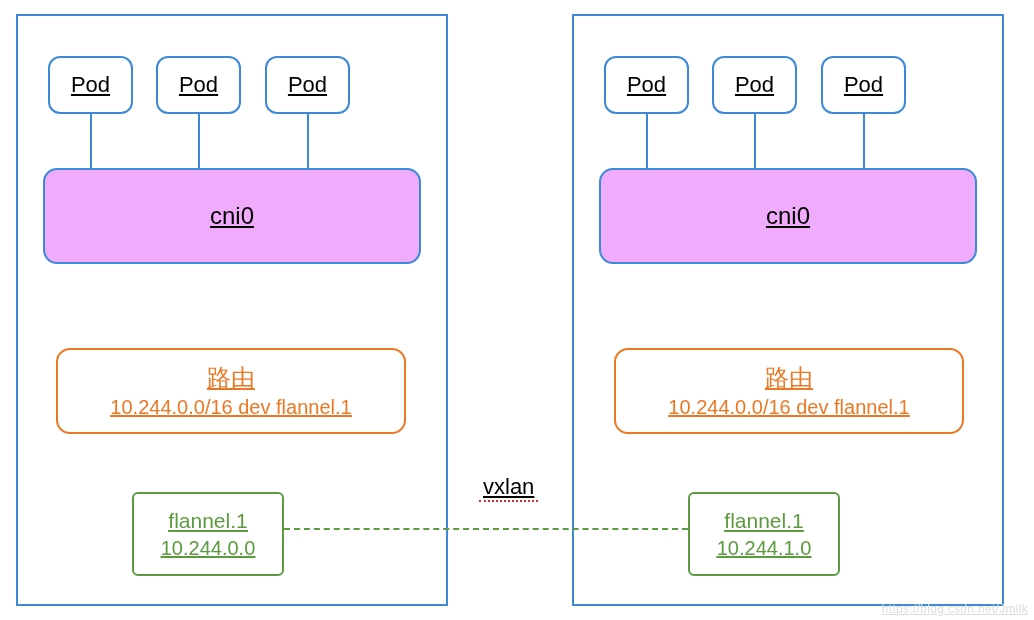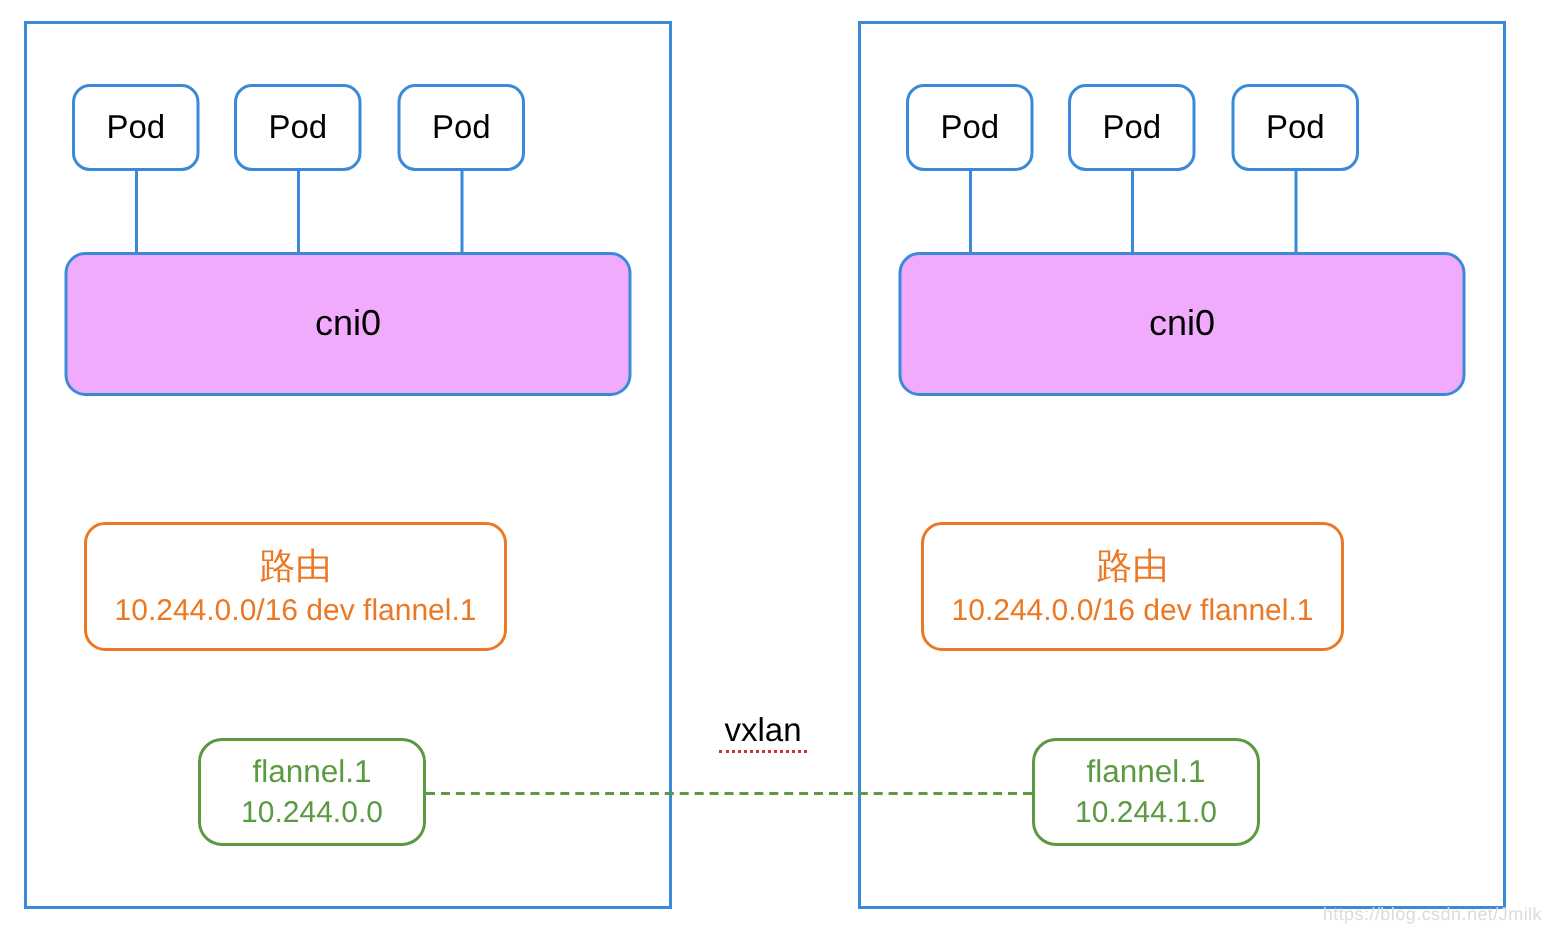--- a/index.html
+++ b/index.html
@@ -1,15 +1,15 @@
 <!DOCTYPE html>
 <html><head>
   <meta charset="utf-8">
   <style>
-    * { box-sizing: border-box; margin: 0; padding: 0; }
+    * { box-sizing: border-box; margin: 0; padding: 0; text-decoration: underline; }
     body {
       font-family: Arial, "Microsoft YaHei", sans-serif;
       background: #fff;
       width: 1034px;
       height: 620px;
       position: relative;
     }
     .node-box {
       position: absolute;
       border: 2px solid #3b8ad9;
@@ -42,39 +42,39 @@
       display: flex;
       flex-direction: column;
       align-items: center;
       justify-content: center;
       background: #f0abfc;
     }
     .cni-title { font-size: 24px; color: #000; line-height: 1.3; }
     .cni-ip { font-size: 20px; color: #000; line-height: 1.3; }
     .route-box {
       position: absolute;
-      width: 282px;
+      width: 350px;
       height: 86px;
       border: 2px solid #ec7824;
       border-radius: 14px;
       display: flex;
       flex-direction: column;
       align-items: center;
       justify-content: center;
       color: #ec7824;
       background: #fff;
     }
     .route-title { font-size: 24px; line-height: 1.3; }
     .route-detail { font-size: 20px; line-height: 1.3; }
     .flannel-box {
       position: absolute;
       width: 152px;
-      height: 72px;
+      height: 84px;
       border: 2px solid #5c9a3f;
-      border-radius: 16px;
+      border-radius: 6px;
       display: flex;
       flex-direction: column;
       align-items: center;
       justify-content: center;
       color: #5c9a3f;
       background: #fff;
     }
     .flannel-title { font-size: 21px; line-height: 1.3; }
     .flannel-ip { font-size: 20px; line-height: 1.3; }
     .vxlan-line {

